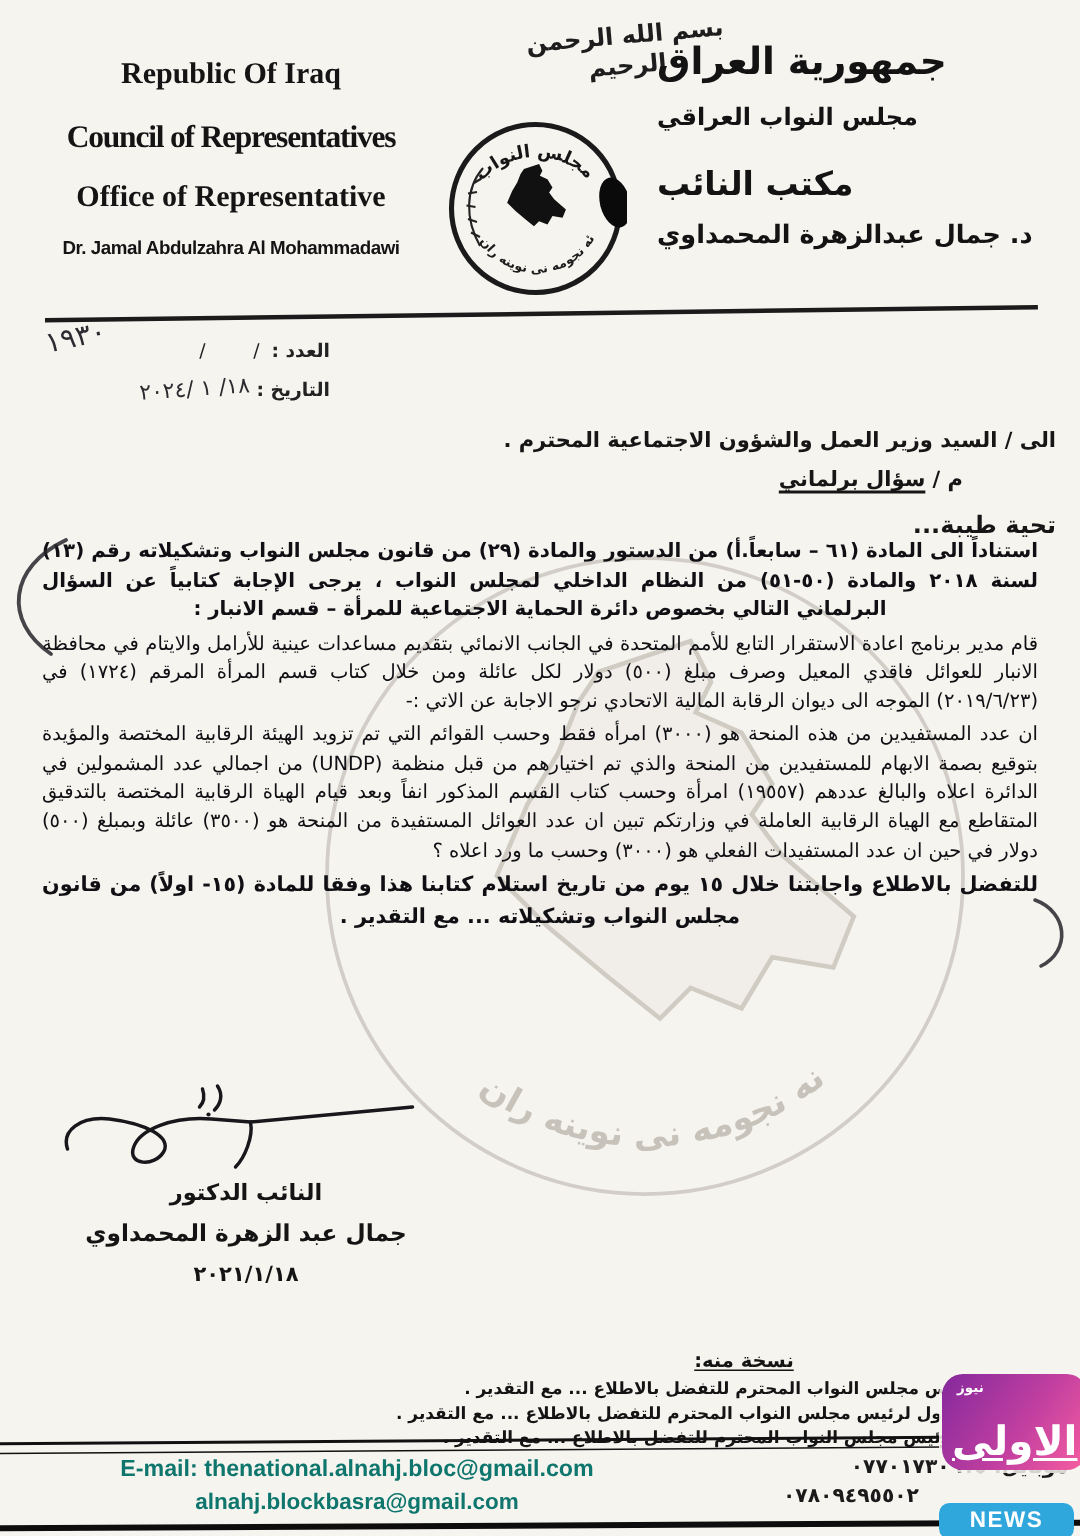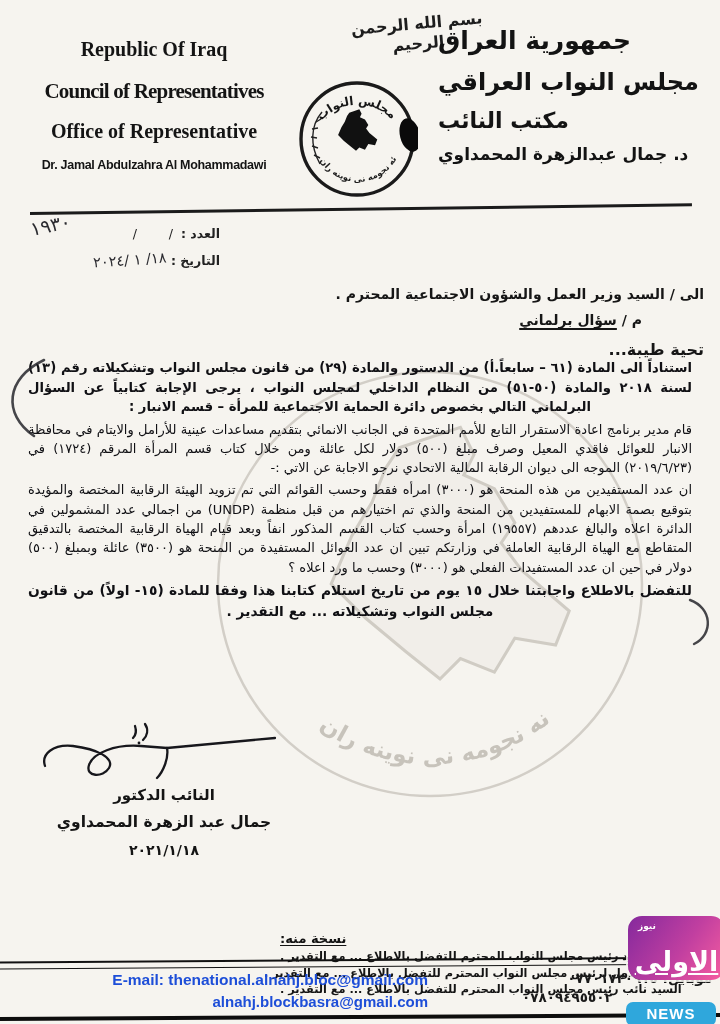--- a/index.html
+++ b/index.html
@@ -8,21 +8,21 @@
   
   .eng{position:absolute;left:28px;top:38px;width:252px;text-align:center;z-index:2;}
   .eng .l1{font:700 20px "Liberation Serif",serif;margin-bottom:18px;}
   .eng .l2{font:700 21px "Liberation Serif",serif;letter-spacing:-0.8px;margin-bottom:16px;}
   .eng .l3{font:700 20px "Liberation Serif",serif;margin-bottom:15px;}
   .eng .l4{font:700 12.5px "Liberation Sans",sans-serif;letter-spacing:-0.3px;}
   .basmala{position:absolute;left:345px;top:14px;width:145px;text-align:center;z-index:2;
            font-size:16px;font-weight:700;transform:rotate(-5deg);color:#1d1d1d;line-height:20px;}
   .arh{position:absolute;right:10px;top:26px;width:272px;text-align:left;font-weight:700;z-index:2;color:#131313;}
   .arh .a1{font-size:25px;margin-bottom:13px;}
-  .arh .a2{font-size:24px;margin-bottom:12px;}
+  .arh .a2{font-size:16px;margin-bottom:24px;}
   .arh .a3{font-size:22px;margin-bottom:11px;}
   .arh .a4{font-size:17px;}
   .emblem{position:absolute;left:296px;top:78px;z-index:2;}
   .head-rule{position:absolute;left:30px;top:212px;width:662px;height:3px;background:#1b1b1b;
              transform:rotate(-0.75deg);transform-origin:left center;z-index:2;}
   
   .ref{position:absolute;left:30px;top:221px;width:190px;direction:rtl;text-align:right;
        font-size:12.5px;font-weight:700;color:#222;line-height:26px;z-index:2;}
   .ref .slashes{white-space:pre;font-weight:400;}
   .hand{font-weight:400;color:#2b2b30;}
@@ -43,42 +43,42 @@
   .p-norm{font-weight:400;font-size:13px;line-height:19.3px;text-align:justify;}
   .p-close{font-weight:700;font-size:13.8px;line-height:21px;text-align:justify;text-align-last:center;}
   
   .stamp{position:absolute;left:185px;top:352px;z-index:1;opacity:.55;pointer-events:none;}
   
   .sig{position:absolute;left:28px;top:722px;width:272px;text-align:center;z-index:2;}
   .sig .t{font-size:15px;font-weight:700;margin-top:-4px;}
   .sig .n{font-size:15.5px;font-weight:700;margin-top:9px;}
   .sig .d{font-size:14px;font-weight:700;margin-top:11px;direction:rtl;}
   
-  .copies{position:absolute;right:8px;top:931px;width:432px;direction:rtl;text-align:left;z-index:2;}
+  .copies{position:absolute;right:8px;top:900px;width:432px;direction:rtl;text-align:center;z-index:2;}
   .copies .h{font-size:13px;font-weight:700;text-decoration:underline;text-underline-offset:2px;margin-bottom:3px;}
   .copies .it{font-size:11.3px;font-weight:700;line-height:16.5px;white-space:nowrap;}
   .file-note{position:absolute;right:58px;top:952px;font-size:11px;font-weight:700;z-index:2;}
   
   .newslogo{position:absolute;left:626px;top:916px;width:90px;z-index:6;}
   .logo-sq{width:84px;height:64px;border-radius:14px;position:relative;margin-left:2px;
            background:linear-gradient(125deg,#8a2b9d 5%,#c13fa0 55%,#f25ba0 95%);
            box-shadow:0 0 0 2px rgba(246,244,239,.85);padding-left:13px;}
   .logo-niuz{position:absolute;top:5px;left:10px;color:#fff;font-size:9px;font-weight:700;}
   .logo-main{position:absolute;bottom:3px;left:0;right:0;text-align:center;color:#fff;
              font-size:27px;font-weight:700;line-height:30px;text-decoration:underline;}
   .logo-banner{margin-top:22px;width:90px;height:24px;background:#2fa7dc;border-radius:7px;color:#fff;
                font:700 15px "Liberation Sans",sans-serif;text-align:center;line-height:24px;letter-spacing:1px;}
   
   .foot-rule-top{position:absolute;left:-4px;top:959px;width:730px;height:5px;
                  border-top:2.5px solid #111;border-bottom:1.5px solid #111;
                  transform:rotate(-0.4deg);z-index:2;}
   .foot-bottom{position:absolute;left:-4px;top:1015px;width:730px;height:4px;background:#0d0d0d;
                transform:rotate(-0.3deg);z-index:2;}
-  .emails{position:absolute;left:48px;top:971px;width:380px;text-align:right;z-index:2;
-          font-family:"Liberation Sans",sans-serif;font-weight:700;color:#1d4ed8;}
+  .emails{position:absolute;left:48px;top:971px;width:380px;text-align:center;z-index:2;
+          font-family:"Liberation Sans",sans-serif;font-weight:700;color:#0f766e;}
   .emails .e1{font-size:15.5px;}
   .emails .e2{font-size:15px;margin-top:4px;}
   .mobiles{position:absolute;right:8px;top:970px;width:190px;direction:rtl;z-index:2;
            font-weight:700;font-size:13.5px;color:#1a1a1a;}
   .mobiles .m1{text-align:right;}
   .mobiles .m2{text-align:left;margin-top:3px;}
   .pen{position:absolute;z-index:3;pointer-events:none;}
 </style>
 </head>
 <body>

